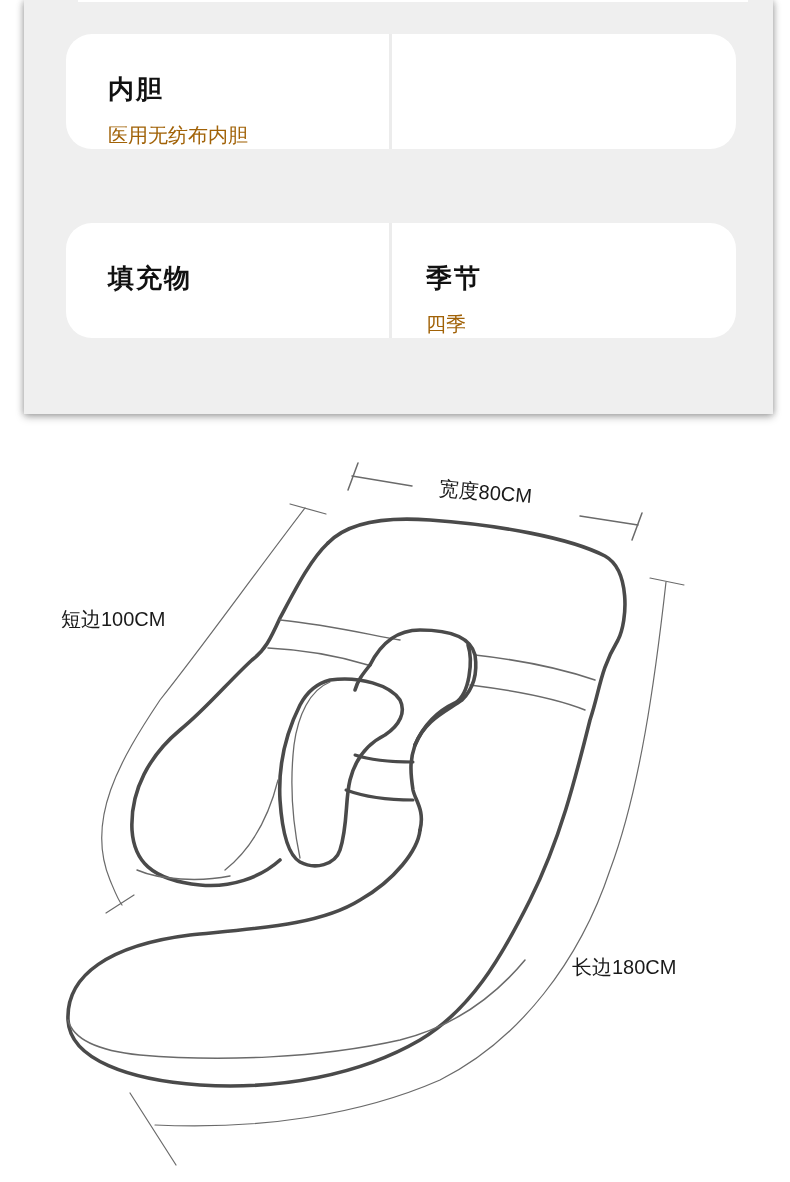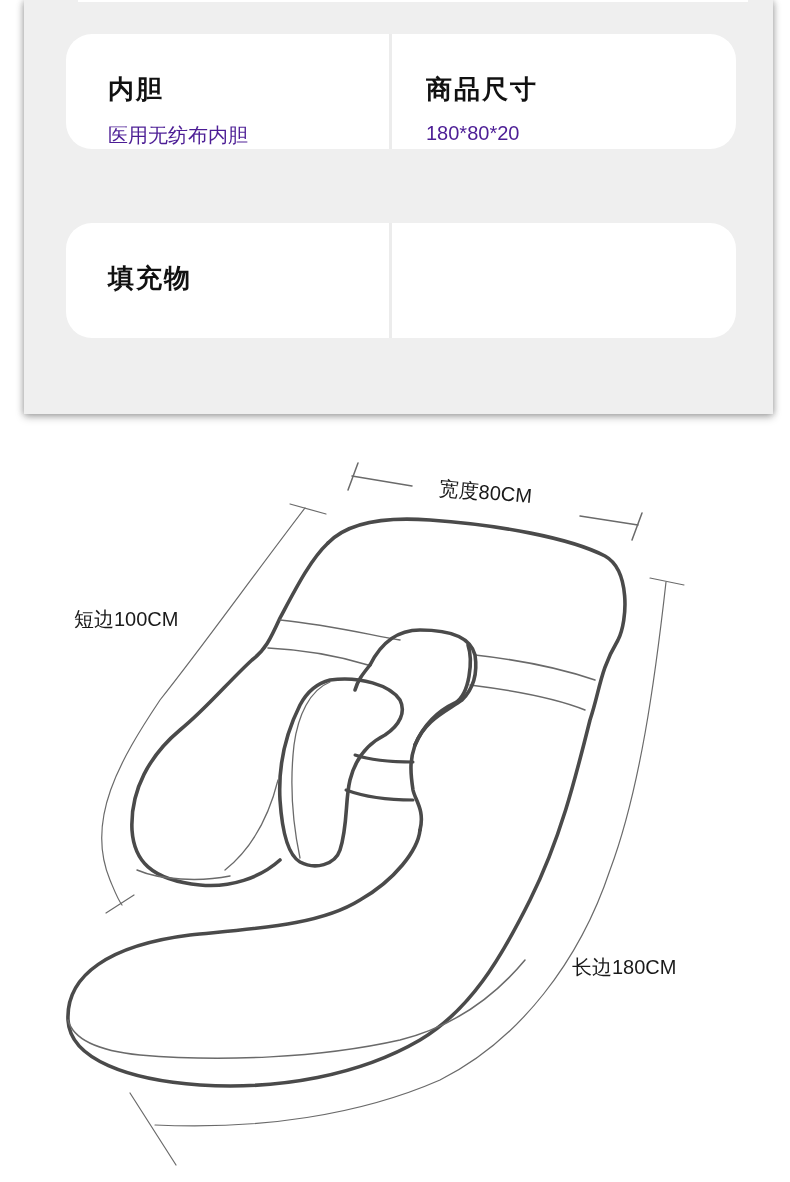--- a/index.html
+++ b/index.html
@@ -62,21 +62,21 @@
       font-size: 26px;
       font-weight: bold;
       letter-spacing: 2px;
       color: #111111;
     }
     .spec-value {
       position: absolute;
       left: 42px;
       top: 88px;
       font-size: 20px;
-      color: #4c1d95;
+      color: #a16207;
     }
     .spec-cell.right .spec-label,
     .spec-cell.right .spec-value { left: 34px; }
 
     .diagram {
       position: absolute;
       left: 0;
       top: 420px;
       width: 790px;
       height: 762px;
@@ -92,52 +92,52 @@
       color: #1a1a1a;
       white-space: nowrap;
     }
     .dim-width {
       left: 440px;
       top: 55px;
       transform: rotate(5deg);
       transform-origin: left top;
     }
     .dim-short {
-      left: 74px;
+      left: 61px;
       top: 186px;
     }
     .dim-long {
       left: 572px;
       top: 492px;
       margin-top: 42px;
     }
   </style>
 </head>
 <body>
 
 <div class="spec-panel">
   <div class="top-strip"></div>
 
   <div class="spec-card row-1">
     <div class="spec-cell left">
       <div class="spec-label">内胆</div>
       <div class="spec-value">医用无纺布内胆</div>
     </div>
     <div class="spec-divider"></div>
-    <div class="spec-cell right">
-      <div class="spec-label">商品尺寸</div>
-      <div class="spec-value">180*80*20</div>
-    </div>
   </div>
 
   <div class="spec-card row-2">
     <div class="spec-cell left">
       <div class="spec-label">填充物</div>
     </div>
     <div class="spec-divider"></div>
+    <div class="spec-cell right">
+      <div class="spec-label">季节</div>
+      <div class="spec-value">四季</div>
+    </div>
   </div>
 </div>
 
 <div class="diagram">
   <svg width="790" height="762" viewBox="0 420 790 762">
     <g fill="none" stroke-linecap="round" stroke-linejoin="round">
 
       <g stroke="#6a6a6a" stroke-width="1.5">
         <line x1="352" y1="476" x2="412" y2="486"></line>
         <line x1="348" y1="490" x2="358" y2="463"></line>

